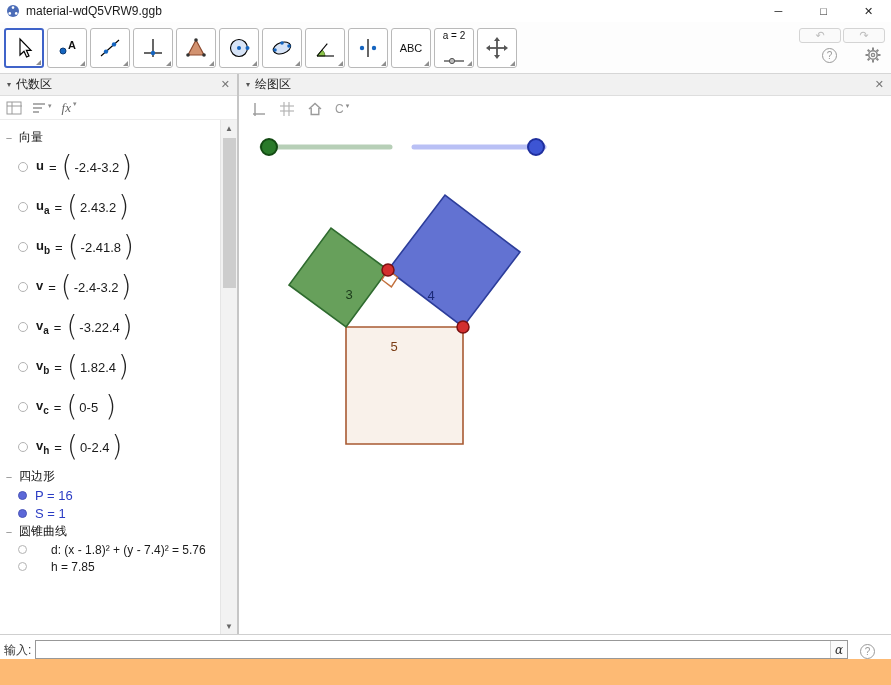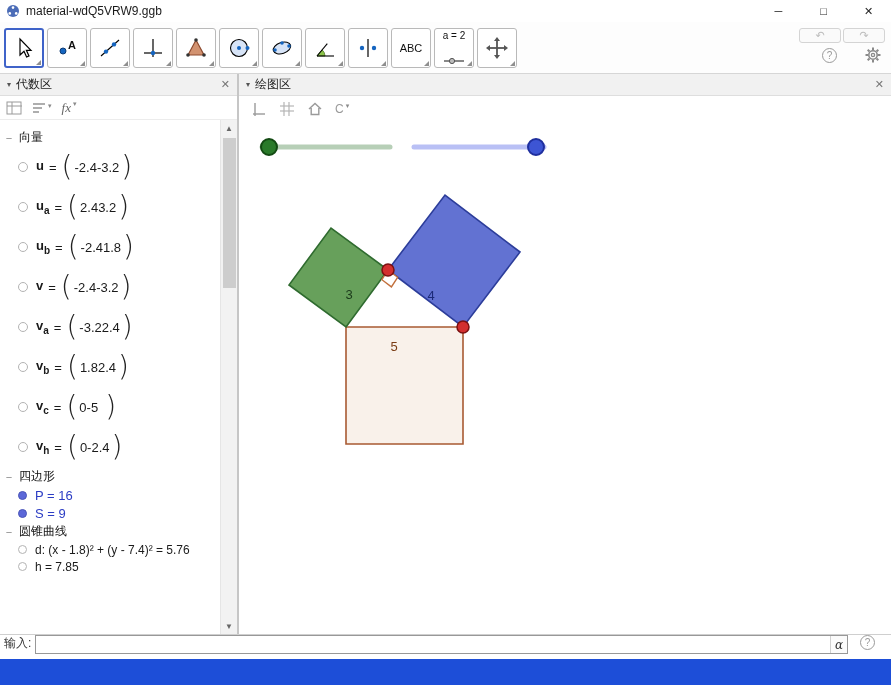--- a/index.html
+++ b/index.html
@@ -1,17 +1,17 @@
 <!DOCTYPE html>
 <html><head>
 <meta charset="utf-8">
 <style>
   * { box-sizing: border-box; margin: 0; padding: 0; }
   body { background:#9a9a9a; font-family:"Liberation Sans","DejaVu Sans",sans-serif; }
-  .window { width:891px; height:685px; background:#1d4ed8; position:relative; overflow:hidden;
+  .window { width:891px; height:685px; background:#fdba74; position:relative; overflow:hidden;
             outline:1px solid #8a8a8a; color:#1a1a1a; }
 
   
   .titlebar { height:22px; display:flex; align-items:center; padding-left:6px; font-size:12px; background:#fff; }
   .title-text { margin-left:6px; }
   .caption-buttons { margin-left:auto; display:flex; }
   .cap-btn { width:45px; height:22px; display:flex; align-items:center; justify-content:center;
              font-size:11px; color:#222; }
 
   
@@ -61,21 +61,21 @@
   .dot { width:10px; height:10px; border-radius:50%; margin-right:8px; flex:none; }
   .dot.hollow { border:1px solid #b3b3b3; background:#fff; }
   .dot.filled { width:9px; height:9px; background:#5b67d8; border:1px solid #4a55b8; }
   .vname { font-weight:bold; }
   .vname sub { font-size:10px; }
   .eq { margin:0 5px; }
   .paren { font-size:28px; font-weight:300; line-height:28px; font-family:"DejaVu Sans",sans-serif; color:#222; }
   .vcol { display:flex; align-items:flex-end; line-height:15px; font-size:13px;
           padding:0 2px; min-width:28px; }
   .qrow { height:18px; padding-left:13px; font-weight:normal; font-size:13px; }
-  .crow { height:17px; padding-left:13px; font-size:12px; color:#1b1b1b; }
+  .crow { height:17px; padding-left:13px; font-size:12px; color:#1b1b1b;gap:16px; }
   .crow .dot, .qrow .dot { width:9px; height:9px; }
   .c-blue  { color:#2b3cc4; }
   .c-green { color:#1f7a1f; }
   .c-red   { color:#c0392b; }
 
   .alg-scroll { width:17px; background:#f2f2f2; border-left:1px solid #e5e5e5; display:flex;
                 flex-direction:column; align-items:center; }
   .scroll-arrow { height:16px; width:17px; display:flex; align-items:center; justify-content:center;
                   font-size:8px; color:#666; }
   .scroll-thumb { width:13px; height:150px; background:#cdcdcd; margin-top:2px; }
@@ -84,21 +84,21 @@
   
   .gfx-stylebar { height:25px; display:flex; align-items:center; gap:12px; padding:0 12px; background:#fff; }
   .gsb-item { display:flex; align-items:flex-start; color:#8a8a8a; }
   .gfx-canvas { display:block; background:#fff; }
   .sq-label { font-size:13px; font-family:"Liberation Sans",sans-serif; }
   .lbl-g { fill:#1b3a1b; }
   .lbl-b { fill:#1c2a78; }
   .lbl-n { fill:#7a3c14; }
 
   
-  .inputbar { height:25px; border-top:1px solid #cfcfcf; display:flex; align-items:flex-start;
+  .inputbar { height:25px; border-top:1px solid #cfcfcf; display:flex; align-items:flex-end;
               padding:0 4px; background:#fff; }
   .input-label { font-size:12px; color:#333; margin-right:4px; white-space:nowrap; }
   .input-wrap { flex:1; display:flex; align-items:stretch; height:19px; border:1px solid #989898; background:#fff; }
   .cmd-input { flex:1; border:none; outline:none; font-size:12px; padding:0 4px;
                font-family:"Liberation Sans",sans-serif; }
   .alpha-btn { width:17px; border:none; border-left:1px solid #d0d0d0; background:#fbfbfb; font-size:12px;
                font-style:italic; font-family:"DejaVu Serif",serif; color:#333; display:flex;
                align-items:center; justify-content:center; }
   .ib-help { margin-left:12px; margin-right:12px; }
   svg { display:block; }
@@ -384,21 +384,21 @@
             <span class="sec-collapse">−</span>
             <span>四边形</span>
           </div>
 
           <div class="arow qrow">
             <span class="dot filled"></span>
             <span class="c-blue">P = 16</span>
           </div>
           <div class="arow qrow">
             <span class="dot filled"></span>
-            <span class="c-blue">S = 9</span>
+            <span class="c-blue">S = 1</span>
           </div>
 
           <div class="sec-row">
             <span class="sec-collapse">−</span>
             <span>圆锥曲线</span>
           </div>
 
           <div class="arow crow">
             <span class="dot hollow"></span>
             <span>d: (x - 1.8)² + (y - 7.4)² = 5.76</span>

